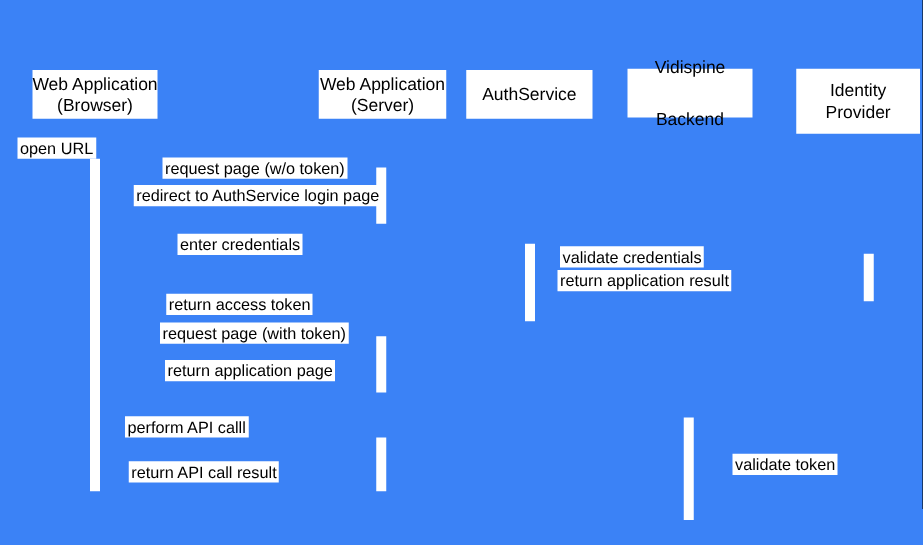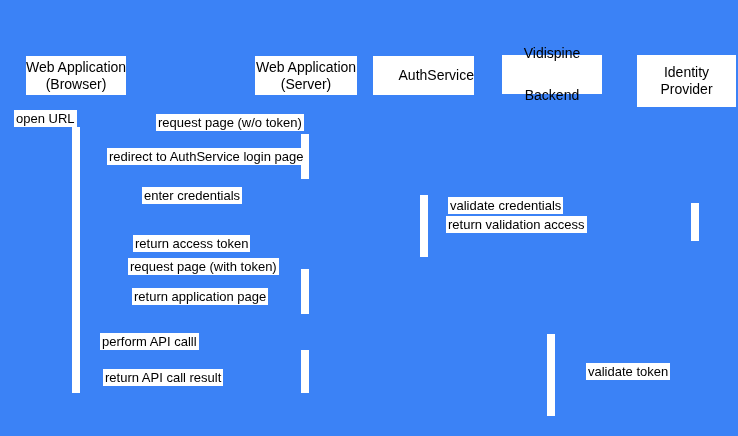--- a/index.html
+++ b/index.html
@@ -52,21 +52,21 @@
 <div class="canvas">
   <div>
       <div class="participant-box" style="left: 26px; top: 56px; width: 100px; height: 39px;">
         <span class="participant-line">Web Application</span>
         <span class="participant-line">(Browser)</span>
       </div>
       <div class="participant-box" style="left: 255px; top: 56px; width: 102px; height: 39px;">
         <span class="participant-line">Web Application</span>
         <span class="participant-line">(Server)</span>
       </div>
-      <div class="participant-box" style="left: 373px; top: 56px; width: 101px; height: 39px; align-items: flex-end;">
+      <div class="participant-box" style="left: 373px; top: 56px; width: 101px; height: 39px;">
         <span class="participant-line">AuthService</span>
       </div>
       <div class="participant-box" style="left: 502px; top: 55px; width: 100px; height: 39px; gap: 25px;">
         <span class="participant-line">Vidispine</span>
         <span class="participant-line">Backend</span>
       </div>
       <div class="participant-box" style="left: 637px; top: 55px; width: 99px; height: 52px;">
         <span class="participant-line">Identity</span>
         <span class="participant-line">Provider</span>
       </div>
@@ -75,25 +75,25 @@
       <div class="activation-bar" style="left: 72px; top: 127px; width: 8px; height: 266px;"></div>
       <div class="activation-bar" style="left: 301px; top: 134px; width: 8px; height: 45px;"></div>
       <div class="activation-bar" style="left: 301px; top: 269px; width: 8px; height: 45px;"></div>
       <div class="activation-bar" style="left: 301px; top: 350px; width: 8px; height: 43px;"></div>
       <div class="activation-bar" style="left: 420px; top: 195px; width: 8px; height: 62px;"></div>
       <div class="activation-bar" style="left: 547px; top: 334px; width: 8px; height: 82px;"></div>
       <div class="activation-bar" style="left: 691px; top: 203px; width: 8px; height: 38px;"></div>
     </div>
   <div>
       <div class="message-label" style="left: 14px; top: 110px;">open URL</div>
-      <div class="message-label" style="left: 130px; top: 114px; margin-left: 26px;">request page (w/o token)</div>
+      <div class="message-label" style="left: 130px; top: 126px;">request page (w/o token)</div>
       <div class="message-label" style="left: 107px; top: 148px;">redirect to AuthService login page</div>
       <div class="message-label" style="left: 142px; top: 187px;">enter credentials</div>
       <div class="message-label" style="left: 448px; top: 197px;">validate credentials</div>
-      <div class="message-label" style="left: 446px; top: 216px;">return validation access</div>
+      <div class="message-label" style="left: 446px; top: 216px;">return application result</div>
       <div class="message-label" style="left: 133px; top: 235px;">return access token</div>
       <div class="message-label" style="left: 128px; top: 258px;">request page (with token)</div>
       <div class="message-label" style="left: 132px; top: 288px;">return application page</div>
       <div class="message-label" style="left: 100px; top: 333px;">perform API calll</div>
       <div class="message-label" style="left: 103px; top: 369px;">return API call result</div>
       <div class="message-label" style="left: 586px; top: 363px;">validate token</div>
     </div>
 </div>
 
 </body></html>

